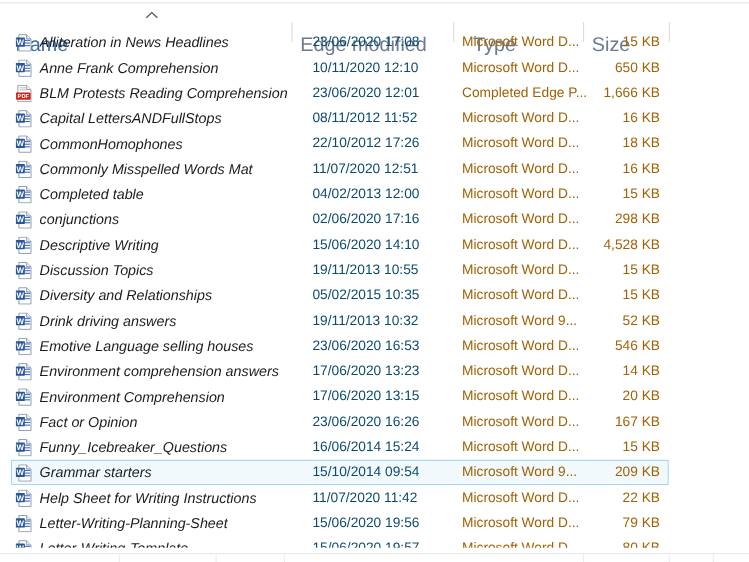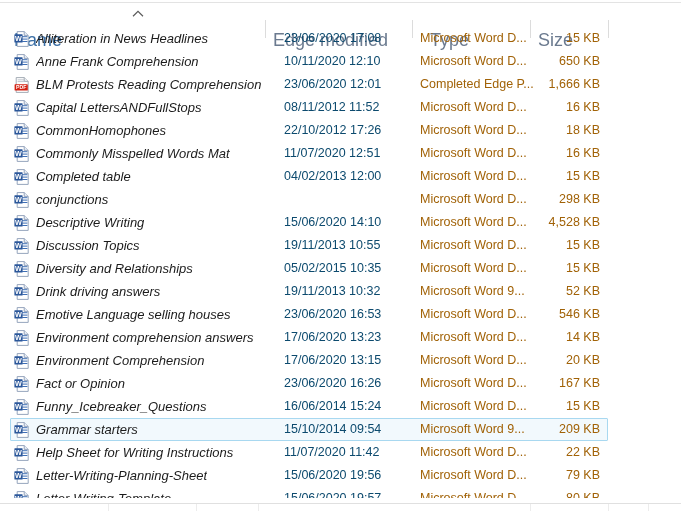--- a/index.html
+++ b/index.html
@@ -324,20 +324,21 @@
             <path d="M3.2 0.6 H10.2 L14.2 4.4 V15.4 H3.2 Z" fill="#ffffff" stroke="#8a9bb5" stroke-width="0.9"></path>
             <path d="M10.2 0.6 V4.4 H14.2" fill="#e8eef7" stroke="#8a9bb5" stroke-width="0.9"></path>
             <rect x="8.2" y="5.2" width="5.2" height="1" fill="#3f6fb5"></rect>
             <rect x="8.2" y="7.6" width="5.2" height="1" fill="#3f6fb5"></rect>
             <rect x="8.2" y="10" width="5.2" height="1" fill="#3f6fb5"></rect>
             <rect x="0.4" y="3.2" width="8.2" height="8.4" rx="0.6" fill="#2b579a"></rect>
             <text x="4.5" y="10.1" font-family="Liberation Sans, sans-serif" font-size="7.2" font-weight="bold" fill="#ffffff" text-anchor="middle">W</text>
           </svg>
         </span>
         <div class="name">conjunctions</div>
+        <div class="date">02/06/2020 17:16</div>
         <div class="type">Microsoft Word D...</div>
         <div class="size">298 KB</div>
       </div>
       <div class="row">
         <div class="sel-box"></div>
         <span class="icon">
           <svg class="ic-word" width="15" height="16" viewBox="0 0 15 16" aria-hidden="true">
             <path d="M3.2 0.6 H10.2 L14.2 4.4 V15.4 H3.2 Z" fill="#ffffff" stroke="#8a9bb5" stroke-width="0.9"></path>
             <path d="M10.2 0.6 V4.4 H14.2" fill="#e8eef7" stroke="#8a9bb5" stroke-width="0.9"></path>
             <rect x="8.2" y="5.2" width="5.2" height="1" fill="#3f6fb5"></rect>

